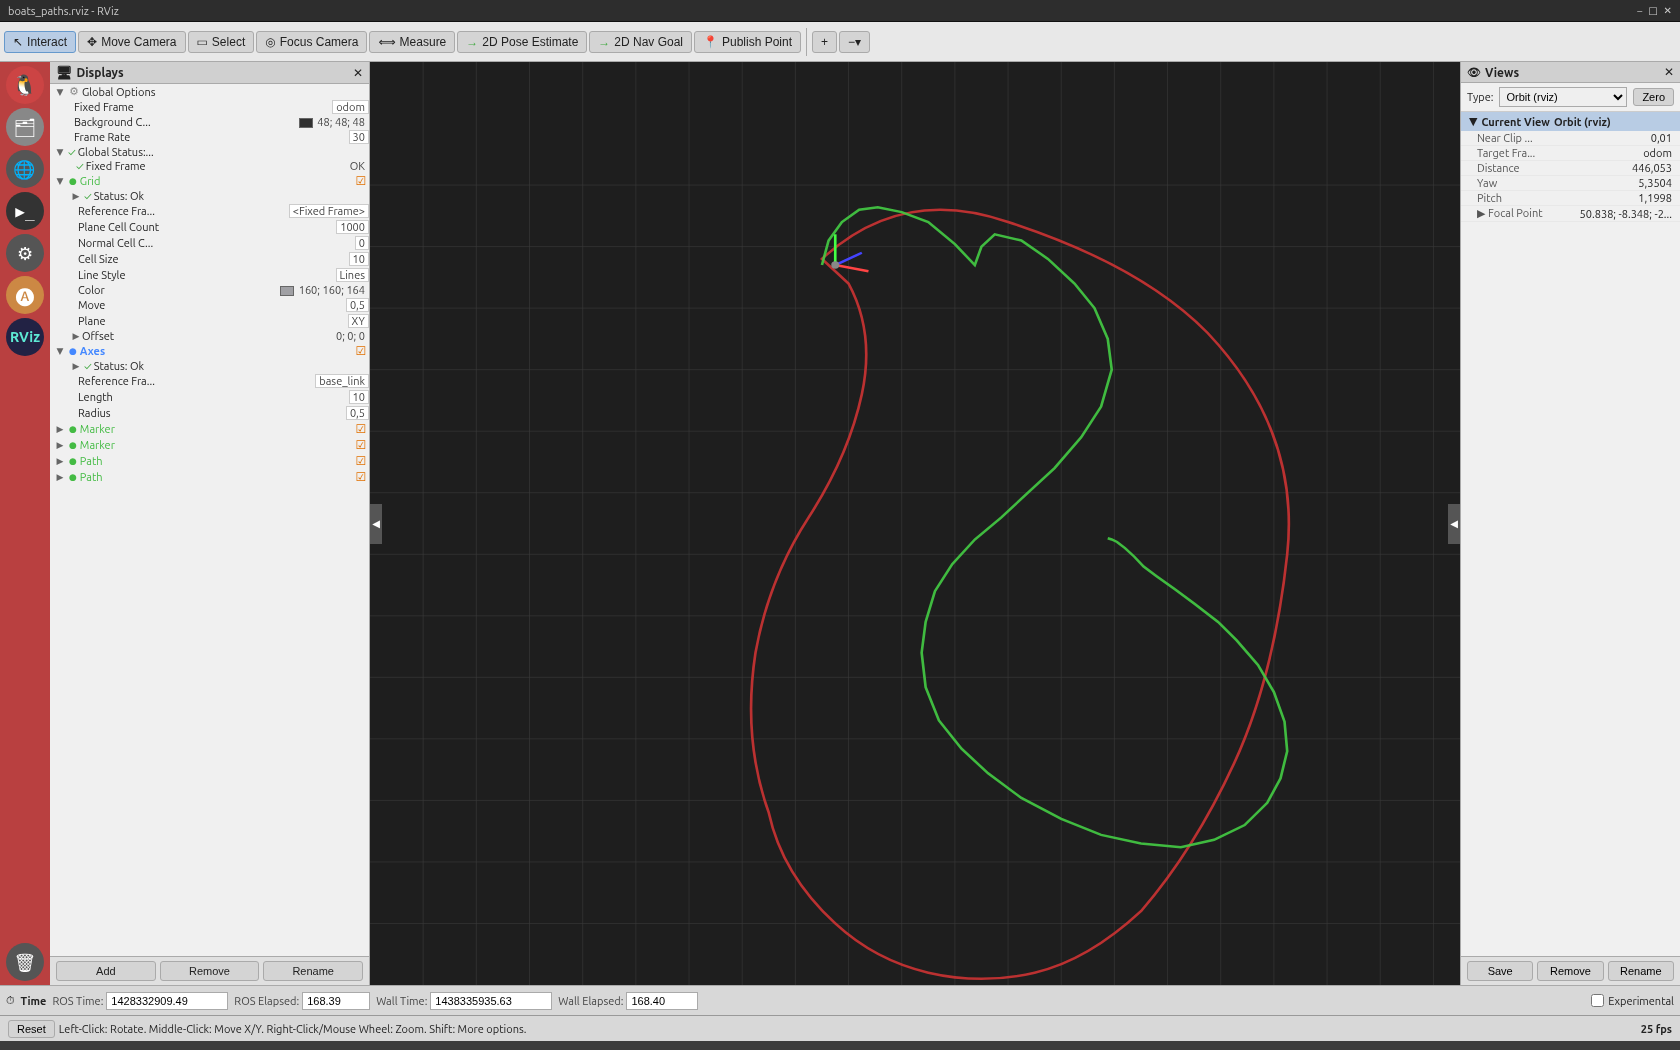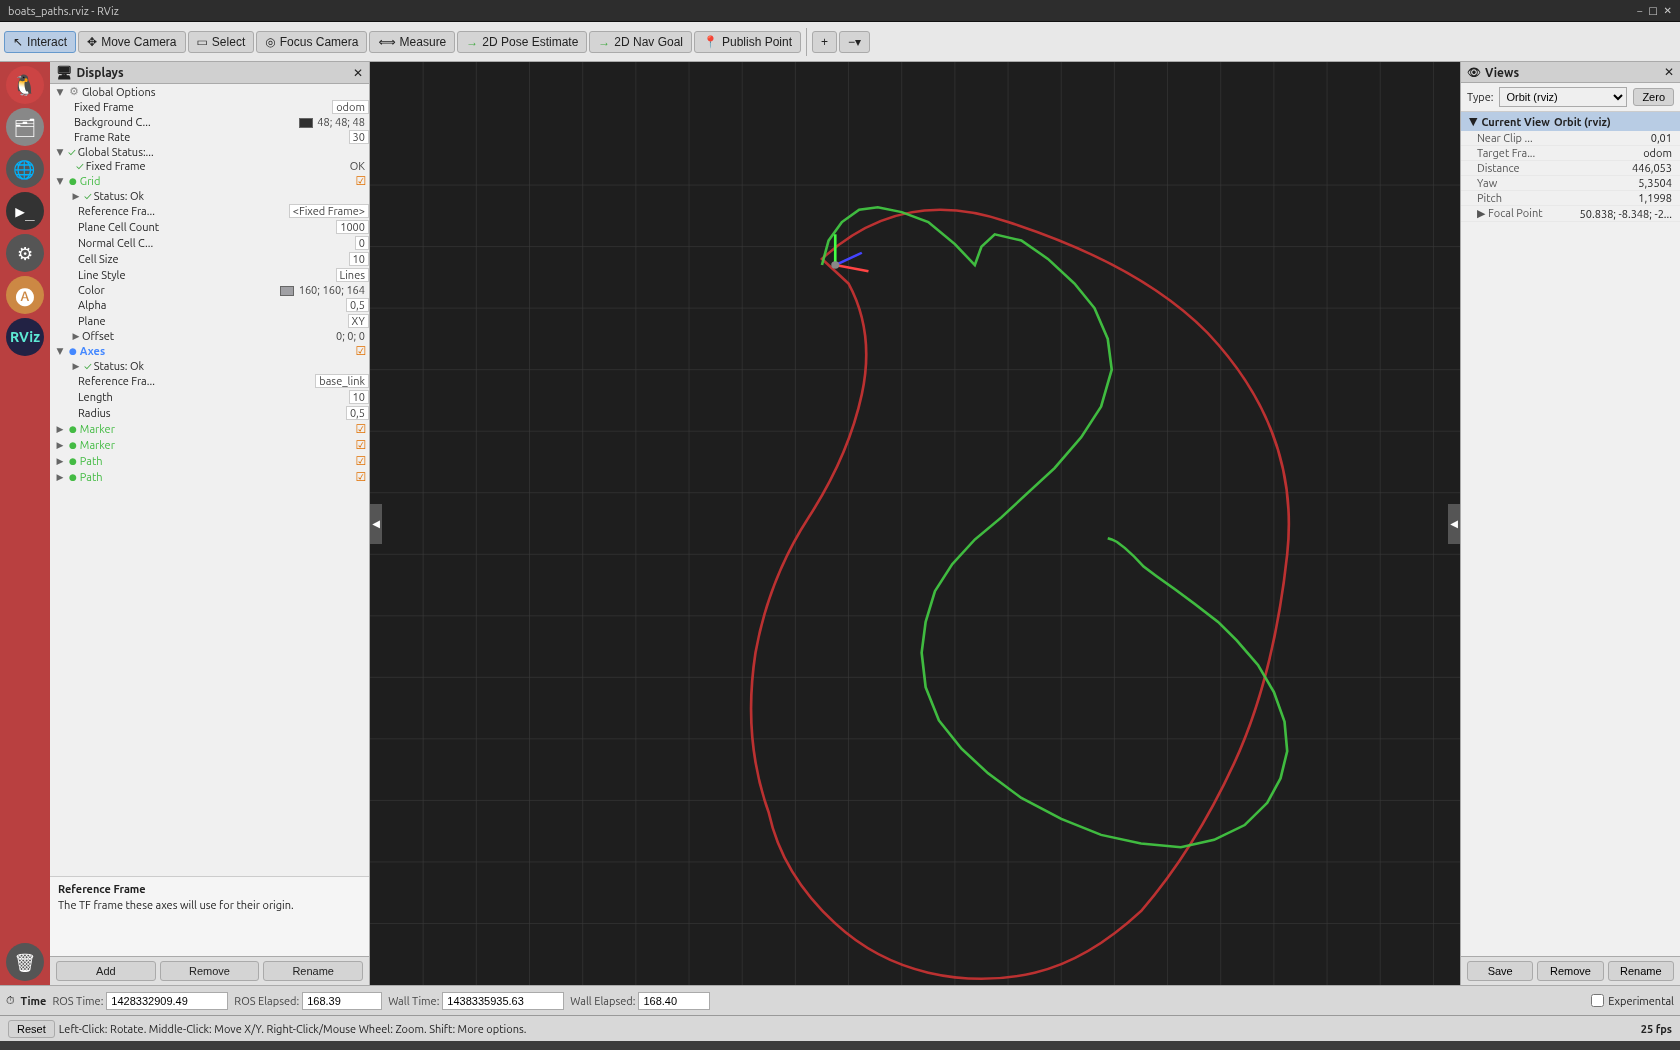--- a/index.html
+++ b/index.html
@@ -419,21 +419,21 @@
         <span class="tree-value" style="background:white;border:1px solid #ccc;padding:0 3px;">Lines</span>
       </div>
       <div class="tree-item" style="padding-left:28px;justify-content:center;">
         <span class="tree-label">Color</span>
         <span class="tree-value">
           <span class="color-swatch" style="background:#a0a0a4;"></span>
           <span>160; 160; 164</span>
         </span>
       </div>
       <div class="tree-item" style="padding-left:28px;">
-        <span class="tree-label">Alpha</span>
+        <span class="tree-label">Move</span>
         <span class="tree-value" style="background:white;border:1px solid #ccc;padding:0 3px;">0,5</span>
       </div>
       <div class="tree-item" style="padding-left:28px;">
         <span class="tree-label">Plane</span>
         <span class="tree-value" style="background:white;border:1px solid #ccc;padding:0 3px;">XY</span>
       </div>
       <div class="tree-item" style="padding-left:20px;">
         <span class="tree-arrow expand-arrow">▶</span>
         <span class="tree-label">Offset</span>
         <span class="tree-value">0; 0; 0</span>
@@ -483,24 +483,20 @@
       </div>
       <div class="tree-item" style="padding-left:4px;">
         <span class="tree-arrow expand-arrow">▶</span>
         <span style="color:#44bb44; font-size:9px; margin:0 3px;">●</span>
         <span class="tree-label tree-section-green">Path</span>
         <span class="cb-checked tree-check">☑</span>
       </div>
 
     </div>
 
-    <div id="displays-info">
-      <div id="displays-info-title">Reference Frame</div>
-      <div>The TF frame these axes will use for their origin.</div>
-    </div>
     <div id="displays-buttons">
       <button class="displays-btn">Add</button>
       <button class="displays-btn">Remove</button>
       <button class="displays-btn">Rename</button>
     </div>
   </div>
 
   <div id="view-3d">
     <svg id="grid-svg" viewBox="0 0 820 750" preserveAspectRatio="none">
 
@@ -627,21 +623,21 @@
 
 <div id="time-bar">
   <span>⏱</span>
   <span style="font-weight:bold;">Time</span>
   <div class="time-field">
     <span class="time-label">ROS Time:</span>
     <input class="time-input" readonly="" value="1428332909.49" style="">
   </div>
   <div class="time-field">
     <span class="time-label">ROS Elapsed:</span>
-    <input class="time-input" readonly="" style="width: 80px;" value="168.39">
+    <input class="time-input" readonly="" style="width: 68px;" value="168.39">
   </div>
   <div class="time-field">
     <span class="time-label">Wall Time:</span>
     <input class="time-input" readonly="" value="1438335935.63" style="">
   </div>
   <div class="time-field">
     <span class="time-label">Wall Elapsed:</span>
     <input class="time-input" readonly="" style="width: 72px;" value="168.40">
   </div>
   <label style="margin-left:auto; display:flex; align-items:center; gap:4px;">

